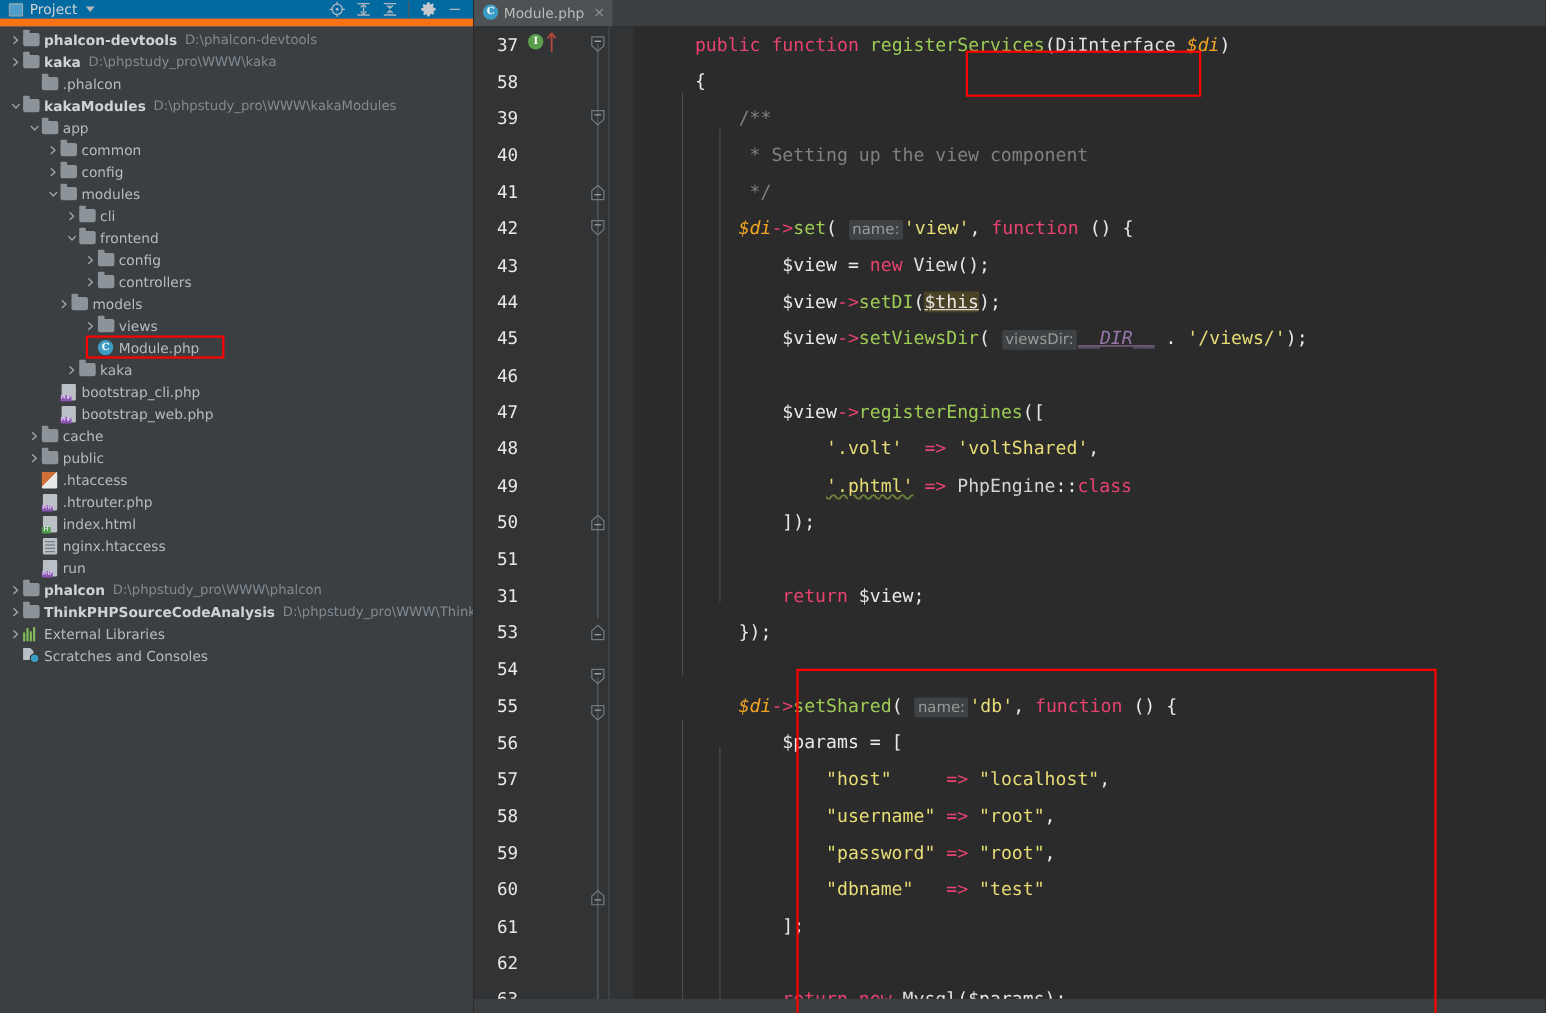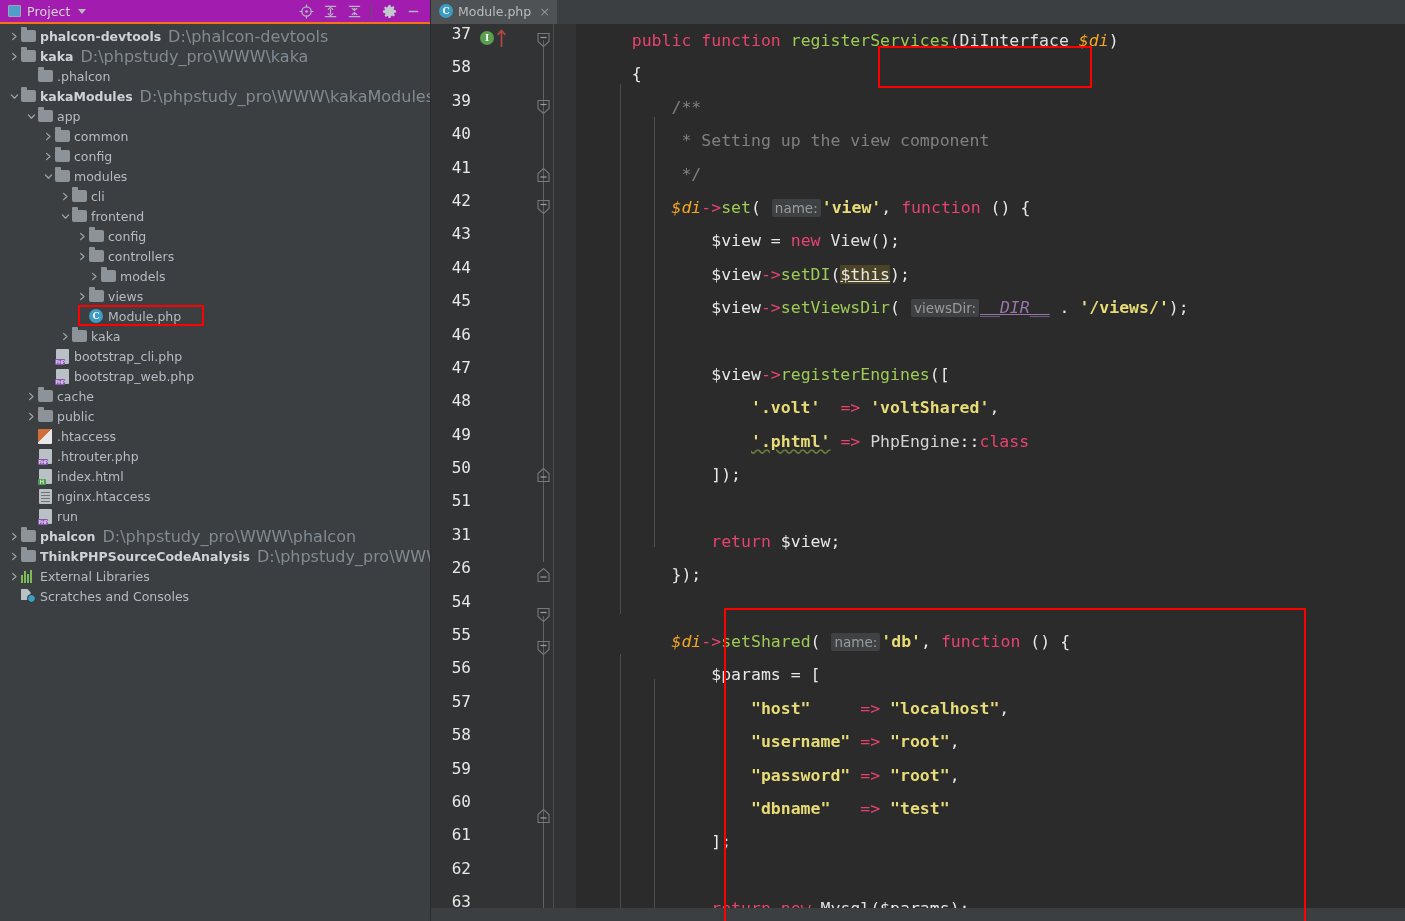--- a/index.html
+++ b/index.html
@@ -18,26 +18,26 @@
   
   #project-panel {
     width: 431px; height: 921px;
     background: #3c3f41;
     display: flex; flex-direction: column;
     border-right: 1px solid #2b2b2b;
     flex: 0 0 431px;
   }
   #project-header {
     height: 24px; flex: 0 0 24px;
-    background: #a21caf;
+    background: #0369a1;
     display: flex; align-items: center;
     padding: 0 6px 0 8px;
     color: #bbbbbb;
     font-size: 12px;
-    border-bottom: 2px solid #f97316;
+    border-bottom: 7px solid #f97316;
     justify-content: center;
   }
   #project-header .title-wrap { display: flex; align-items: center; gap: 6px; }
   .proj-icon {
     width: 13px; height: 12px;
     border: 1.5px solid #9aa7b0;
     border-radius: 1px;
     background: #4d9ecb;
     display: inline-block;
   }
@@ -84,21 +84,21 @@
   }
   .tw-arrow svg { display: block; }
   .tw-icon {
     width: 16px; height: 16px; flex: 0 0 16px;
     margin-right: 4px;
     display: flex; align-items: center; justify-content: center;
     position: relative;
   }
   .node-label { color: #b5bcc4; }
   .node-label.bold { font-weight: bold; color: #cdd3d8; }
-  .node-path { color: #808b93; margin-left: 7px; font-size: 16px; }
+  .node-path { color: #808b93; margin-left: 7px; font-size: 12px; }
 
   
   .folder {
     width: 15px; height: 12px;
     background: #8d9499;
     border-radius: 1px 2px 2px 2px;
     position: relative;
   }
   .folder::before {
     content: "";
@@ -216,21 +216,21 @@
 
   
   #gutter {
     width: 145px; flex: 0 0 145px;
     background: #313335;
     position: relative;
     font-family: "DejaVu Sans Mono", "Liberation Mono", monospace;
   }
   .gut-row {
     height: 33.4px;
-    display: flex; align-items: flex-start;
+    display: flex; align-items: center;
     position: relative;
   }
   .ln {
     width: 42px; text-align: right;
     color: #e8e8e8; font-size: 16px;
     font-family: "DejaVu Sans Mono", monospace;
     padding-right: 2px;
   }
   .gut-marks { flex: 1 1 auto; position: relative; height: 33.4px; }
   .impl-mark {
@@ -274,21 +274,21 @@
     line-height: 33.4px;
     white-space: pre;
     color: #a9b7c6;
   }
   .indent-guide {
     position: absolute; width: 1px; background: #4b4e50;
   }
   .t-kw2     { color: #e8436f; }      
   .t-fngreen { color: #9ecc55; }
   .t-varorg  { color: #f5a623; font-style: italic; }  
-  .t-str     { color: #e8dc76; font-weight: bold; }      
+  .t-str     { color: #e8dc76; }      
   .t-plain   { color: #e8e8e8; }
   .t-cls     { color: #e0e0e0; }
   .t-comment { color: #808080; }
   .t-arrow   { color: #e8436f; }
   .t-const   { color: #9876aa; font-style: italic; text-decoration: underline; }
   .t-ital    { color: #d4d4d4; }
   .t-this    { background: #4b4325; text-decoration: underline; color: #e8e8e8; }
   .t-hint {
     background: #3f4244; color: #9a9a9a;
     font-size: 13.5px; font-family: "DejaVu Sans", sans-serif;
@@ -486,21 +486,21 @@
           <span class="tw-arrow">
             <svg width="9" height="9" viewBox="0 0 9 9">
               <path d="M2.6 1.4L6 4.5 2.6 7.6" fill="none" stroke="#a0a6ab" stroke-width="1.25" stroke-linecap="round" stroke-linejoin="round"></path>
             </svg>
           </span>
           <span class="tw-icon">
             <span class="folder"></span>
           </span>
           <span class="node-label">controllers</span>
         </div>
-        <div class="tree-row" style="padding-left: 88px;">
+        <div class="tree-row" style="padding-left: 52px;">
           <span class="tw-arrow">
             <svg width="9" height="9" viewBox="0 0 9 9">
               <path d="M2.6 1.4L6 4.5 2.6 7.6" fill="none" stroke="#a0a6ab" stroke-width="1.25" stroke-linecap="round" stroke-linejoin="round"></path>
             </svg>
           </span>
           <span class="tw-icon">
             <span class="folder"></span>
           </span>
           <span class="node-label">models</span>
         </div>
@@ -738,21 +738,21 @@
             </div>
             <div class="gut-row">
               <span class="ln">51</span>
               <span class="gut-marks"></span>
             </div>
             <div class="gut-row">
               <span class="ln">31</span>
               <span class="gut-marks"></span>
             </div>
             <div class="gut-row">
-              <span class="ln">26</span>
+              <span class="ln">53</span>
               <span class="gut-marks"></span>
             </div>
             <div class="gut-row">
               <span class="ln">54</span>
               <span class="gut-marks"></span>
             </div>
             <div class="gut-row">
               <span class="ln">55</span>
               <span class="gut-marks"></span>
             </div>

